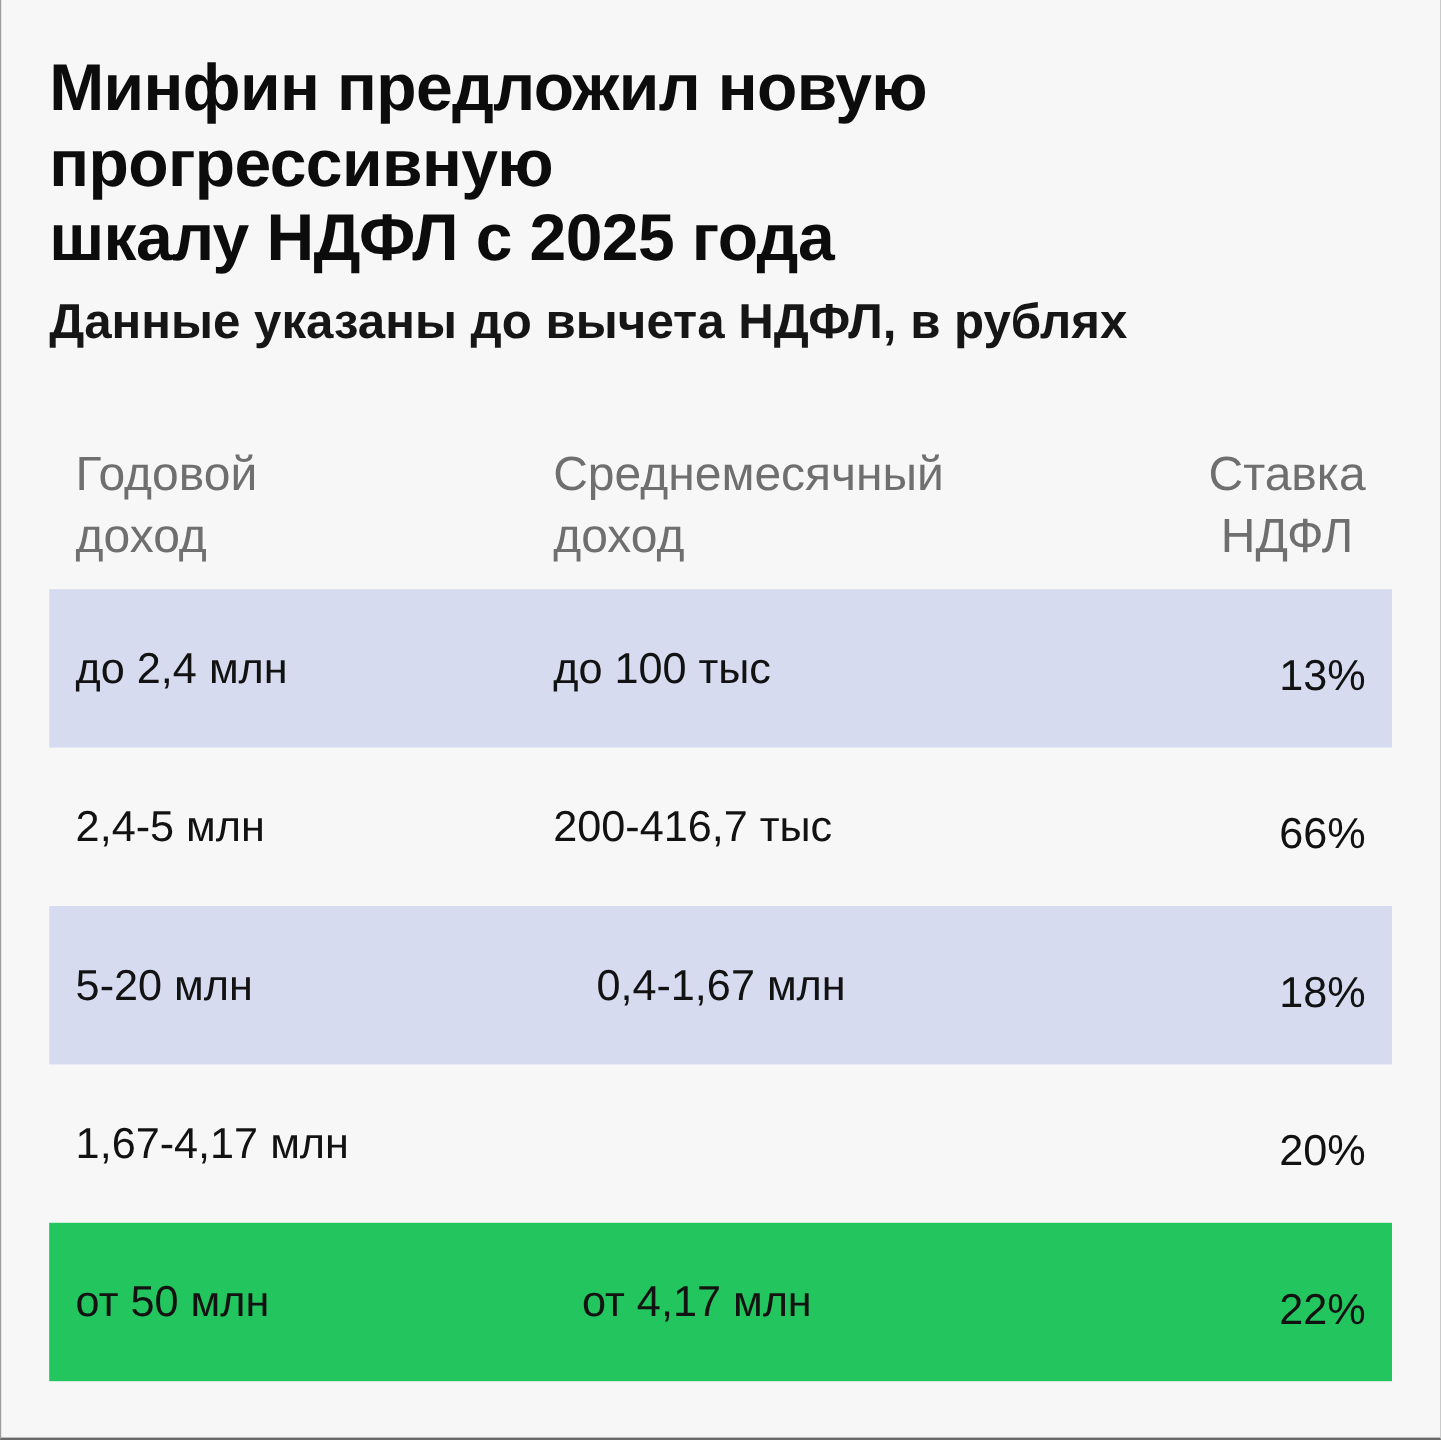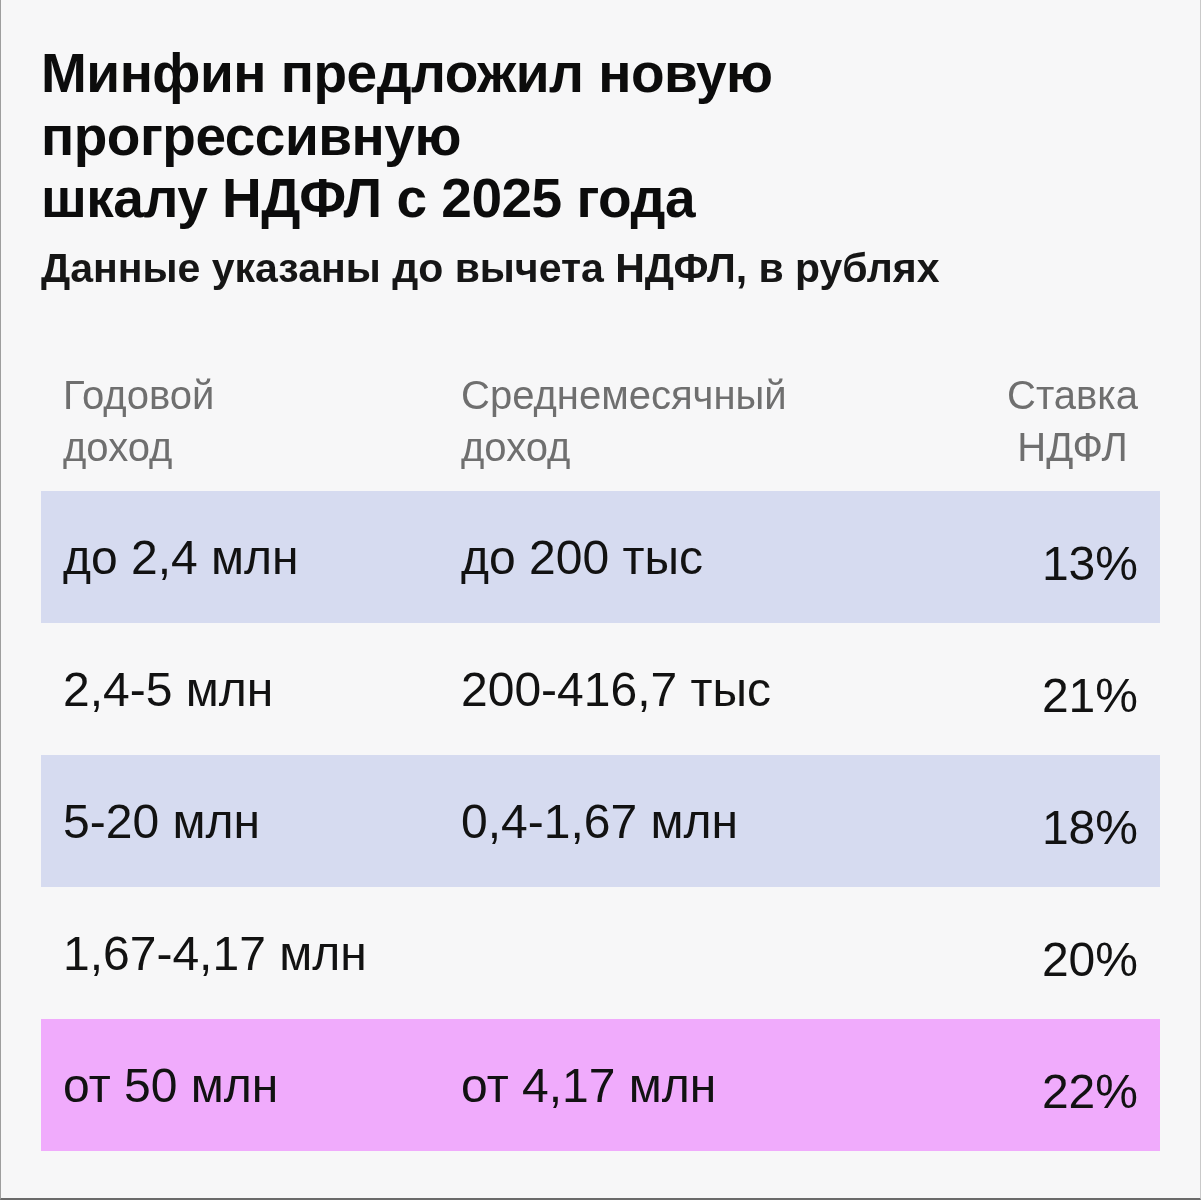--- a/index.html
+++ b/index.html
@@ -50,21 +50,21 @@
   }
   .tbl-header .col-rate { text-align: center; }
 
   .rows { margin-top: 18px; }
   .row {
     height: 132px;
     display: grid;
     grid-template-columns: 398px 1fr auto;
     align-items: center;
     padding: 0 22px;
-    font-size: 48px;
+    font-size: 36px;
     color: #121212;
   }
   .row .cell-rate { text-align: right; margin-top: 12px; }
   .row.hl { background: #d6dbf0; }
 
   .footer {
     margin-top: 54px;
     display: flex;
     justify-content: space-between;
     align-items: center;
@@ -103,38 +103,38 @@
 доход</div>
       <div class="col-monthly">Среднемесячный
 доход</div>
       <div class="col-rate">Ставка
 НДФЛ</div>
     </div>
 
     <div class="rows">
       <div class="row hl" style="background: rgb(214, 219, 240);">
         <div class="cell-annual">до 2,4 млн</div>
-        <div class="cell-monthly">до 200 тыс</div>
+        <div class="cell-monthly">до 100 тыс</div>
         <div class="cell-rate">13%</div>
       </div>
       <div class="row">
         <div class="cell-annual">2,4-5 млн</div>
         <div class="cell-monthly">200-416,7 тыс</div>
-        <div class="cell-rate">21%</div>
+        <div class="cell-rate">66%</div>
       </div>
-      <div class="row hl" style="background: rgb(214, 219, 240);">
+      <div class="row hl" style="background: rgb(214, 219, 240); gap: 36px;">
         <div class="cell-annual">5-20 млн</div>
         <div class="cell-monthly">0,4-1,67 млн</div>
         <div class="cell-rate">18%</div>
       </div>
       <div class="row">
         <div class="cell-monthly">1,67-4,17 млн</div>
         <div class="cell-rate">20%</div>
       </div>
-      <div class="row hl" style="background: #f0abfc;">
+      <div class="row hl" style="background: #22c55e; gap: 24px;">
         <div class="cell-annual">от 50 млн</div>
         <div class="cell-monthly">от 4,17 млн</div>
         <div class="cell-rate">22%</div>
       </div>
     </div>
 
     <div class="footer">
       <div class="source">Источники: материалы Минфина</div>
       <div class="brand">
         <span>

